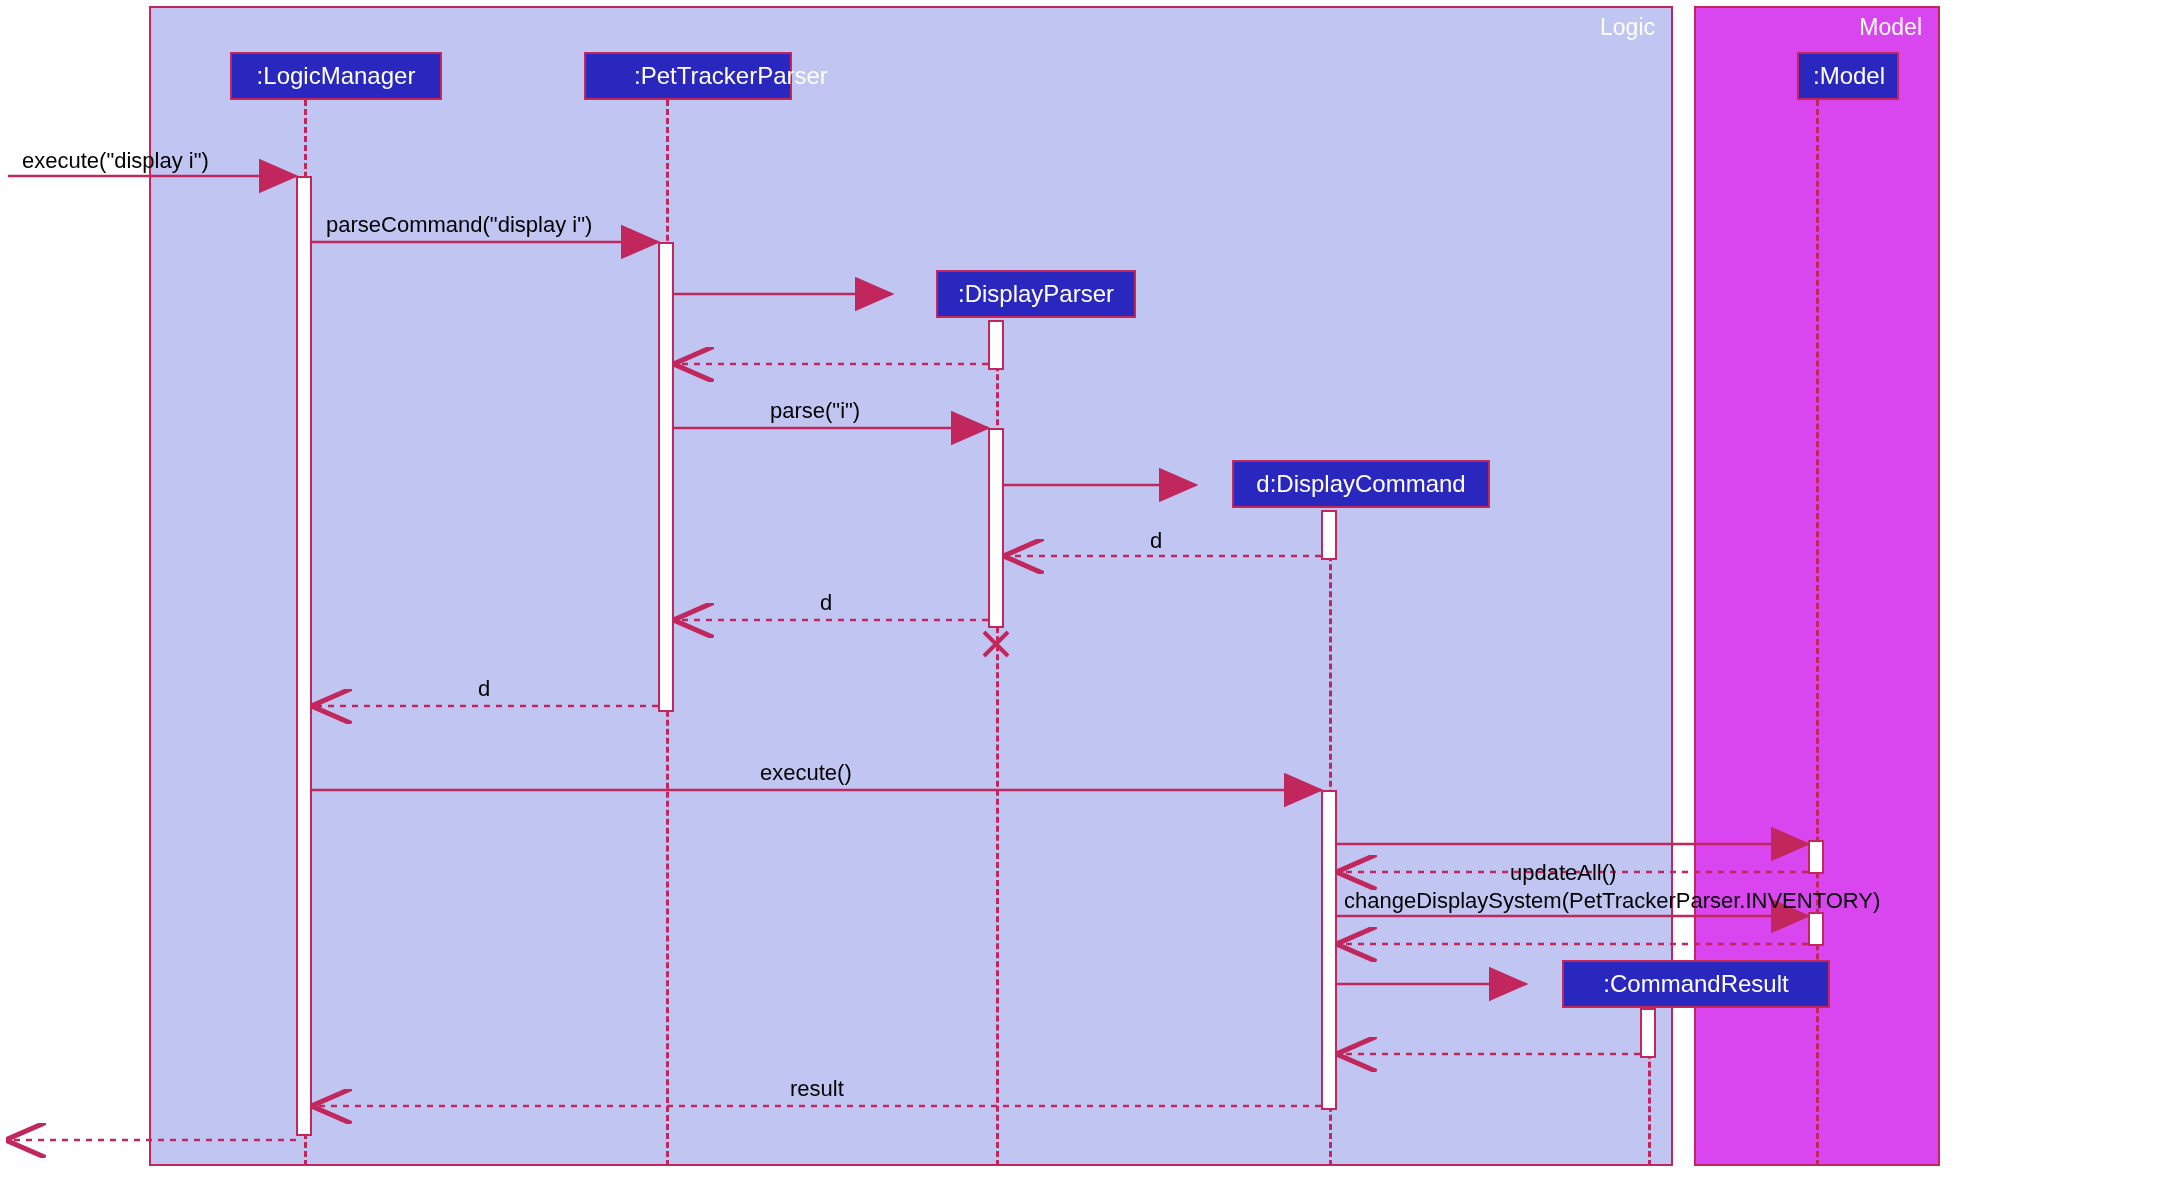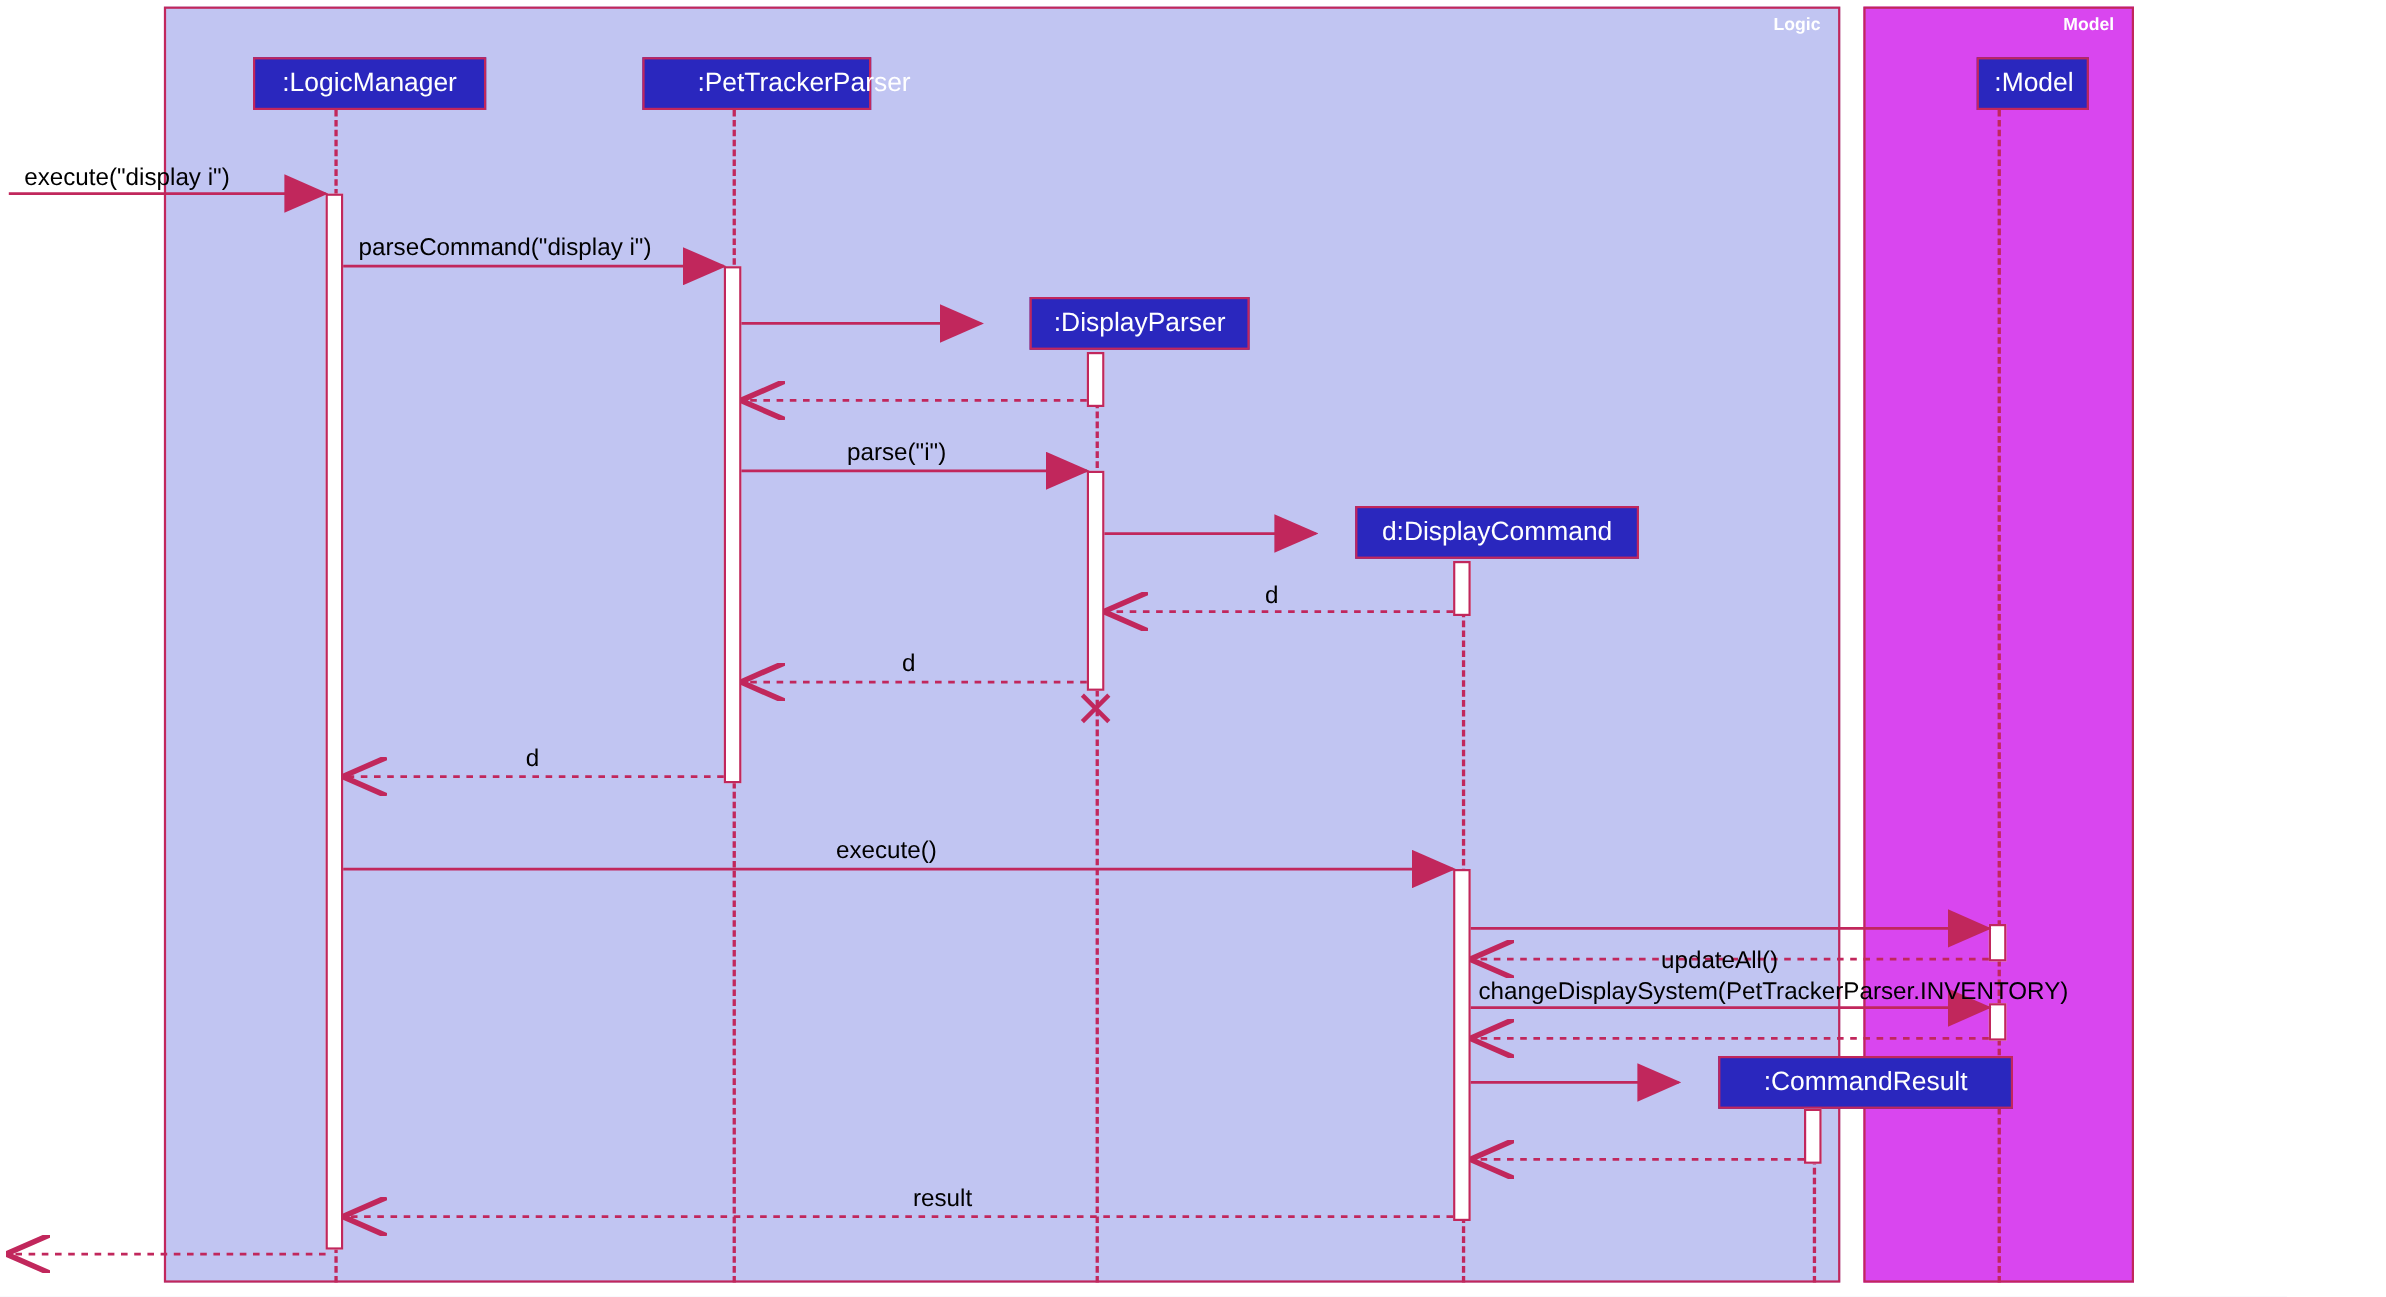--- a/index.html
+++ b/index.html
@@ -23,23 +23,23 @@
   }
   .frame-model {
     left: 1694px; top: 6px;
     width: 246px; height: 1160px;
     background: #d946ef;
     border-color: #C1275C;
   }
   .frame-title {
     position: absolute;
     top: 6px; right: 16px;
-    font-weight: 700;
+    font-weight: 400;
     color: #fff;
-    font-size: 16px;
+    font-size: 23px;
   }
   .lifeline-box {
     position: absolute;
     background: #2A27BE;
     color: #fff;
     border: 2px solid #C1275C;
     text-align: center;
     padding: 8px 14px;
     font-size: 24px;
     white-space: nowrap;
@@ -168,13 +168,13 @@
 
 <div class="msg-label" style="left:22px;  top:148px;">execute("display i")</div>
 <div class="msg-label" style="left:326px; top:212px;">parseCommand("display i")</div>
 <div class="msg-label" style="left:770px; top:398px;">parse("i")</div>
 <div class="msg-label" style="left:1150px;top:528px;">d</div>
 <div class="msg-label" style="left:820px; top:590px;">d</div>
 <div class="msg-label" style="left:478px; top:676px;">d</div>
 <div class="msg-label" style="left:760px; top:760px;">execute()</div>
 <div class="msg-label" style="left:1510px;top:860px;">updateAll()</div>
 <div class="msg-label" style="left:1344px;top:888px;">changeDisplaySystem(PetTrackerParser.INVENTORY)</div>
-<div class="msg-label" style="left:790px; top:1076px;margin-left:40px;">result</div>
+<div class="msg-label" style="left:790px; top:1076px;">result</div>
 
 </body></html>

